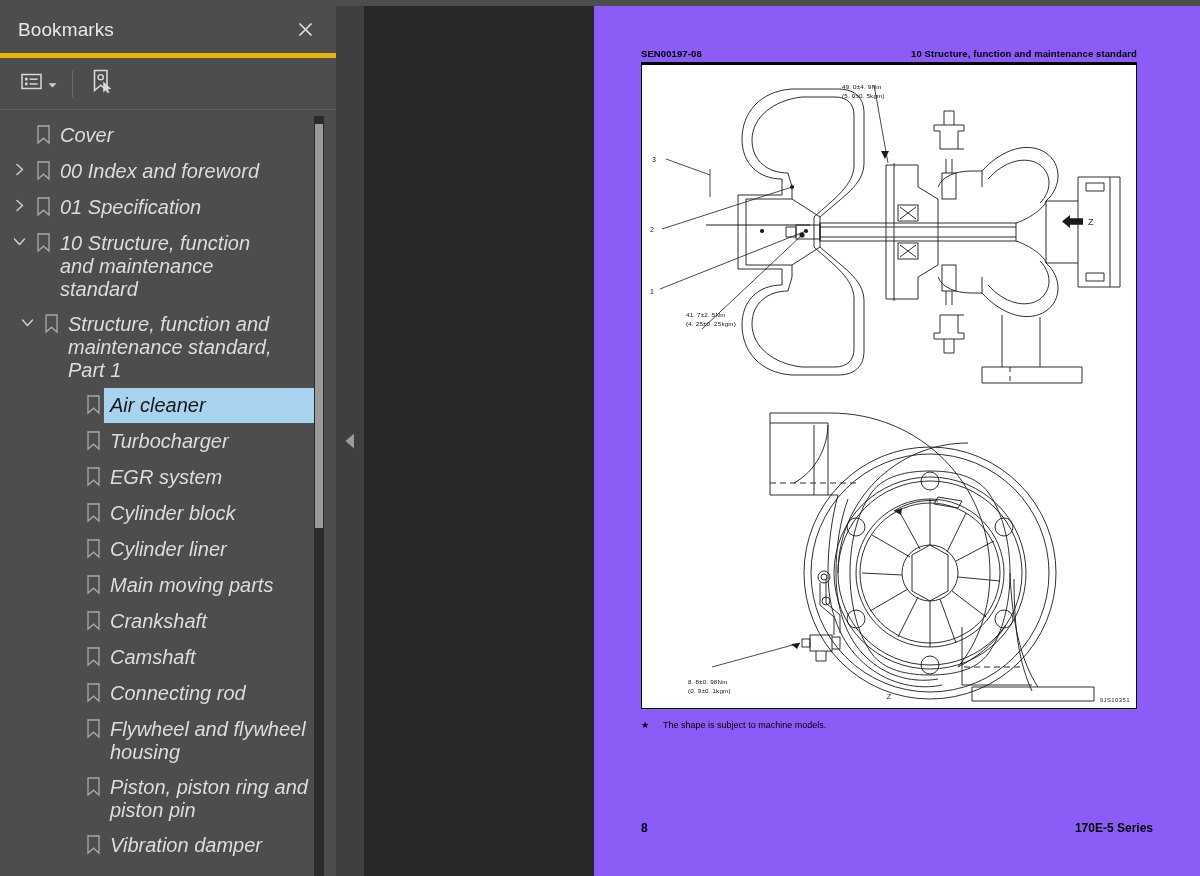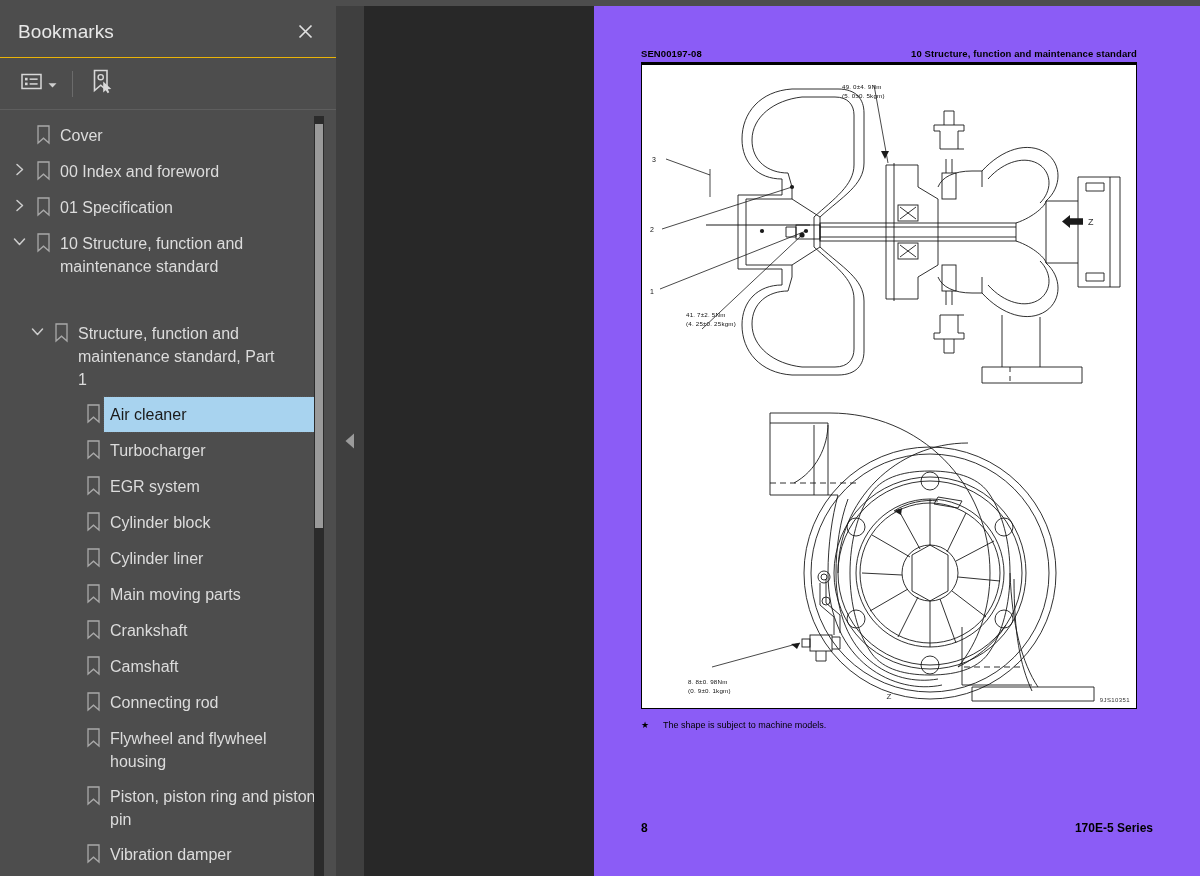--- a/index.html
+++ b/index.html
@@ -21,21 +21,21 @@
   .sidebar {
     position: absolute; left: 0; top: 6px;
     width: 336px; height: 870px;
     background: #4d4d4d;
     display: flex; flex-direction: column;
   }
   .sb-header {
     height: 52px; flex: 0 0 52px;
     display: flex; align-items: center;
     padding: 0 16px 0 18px;
-    border-bottom: 1px solid #eab308;
+    border-bottom: 5px solid #eab308;
   }
   .sb-title {
     color: #e8e8e8; font-size: 19px; font-weight: 400;
     letter-spacing: .1px; flex: 1;
   }
   .close-btn {
     width: 30px; height: 30px; display:flex; align-items:center; justify-content:center;
     cursor: pointer;
   }
   .close-btn svg { display:block; }
@@ -75,35 +75,36 @@
     padding-top: 9px;
     cursor: pointer;
   }
   .twisty.empty { visibility: hidden; }
   .bmicon {
     width: 26px; flex: 0 0 26px;
     display: flex; align-items: flex-start; justify-content: center;
     padding-top: 7px;
   }
   .label {
-    color: #dcdcdc; font-size: 16px; line-height: 23px;
+    color: #dcdcdc; font-size: 20px; line-height: 23px;
     padding: 6px 4px 6px 4px;
     max-width: 214px;
+    font-style: italic;
   }
   .node.selected > .label {
     background: #a8d3ef;
     color: #1a1a1a;
     outline: 1px dotted #555;
     padding-left: 6px; padding-right: 12px;
     margin-left: -2px;
     width: 212px; max-width: 212px;
   }
   
   .lvl0 { padding-left: 8px; }
-  .lvl1 { padding-left: 26px; margin-top: 32px; }
+  .lvl1 { padding-left: 16px; }
   .lvl2 { padding-left: 58px; }
 
   
   .sb-scroll-track {
     position: absolute; right: 12px; top: 6px;
     width: 10px; bottom: 0;
     background: #2b2b2b;
   }
   .sb-scroll-thumb {
     position: absolute; left: 1px; top: 8px;

